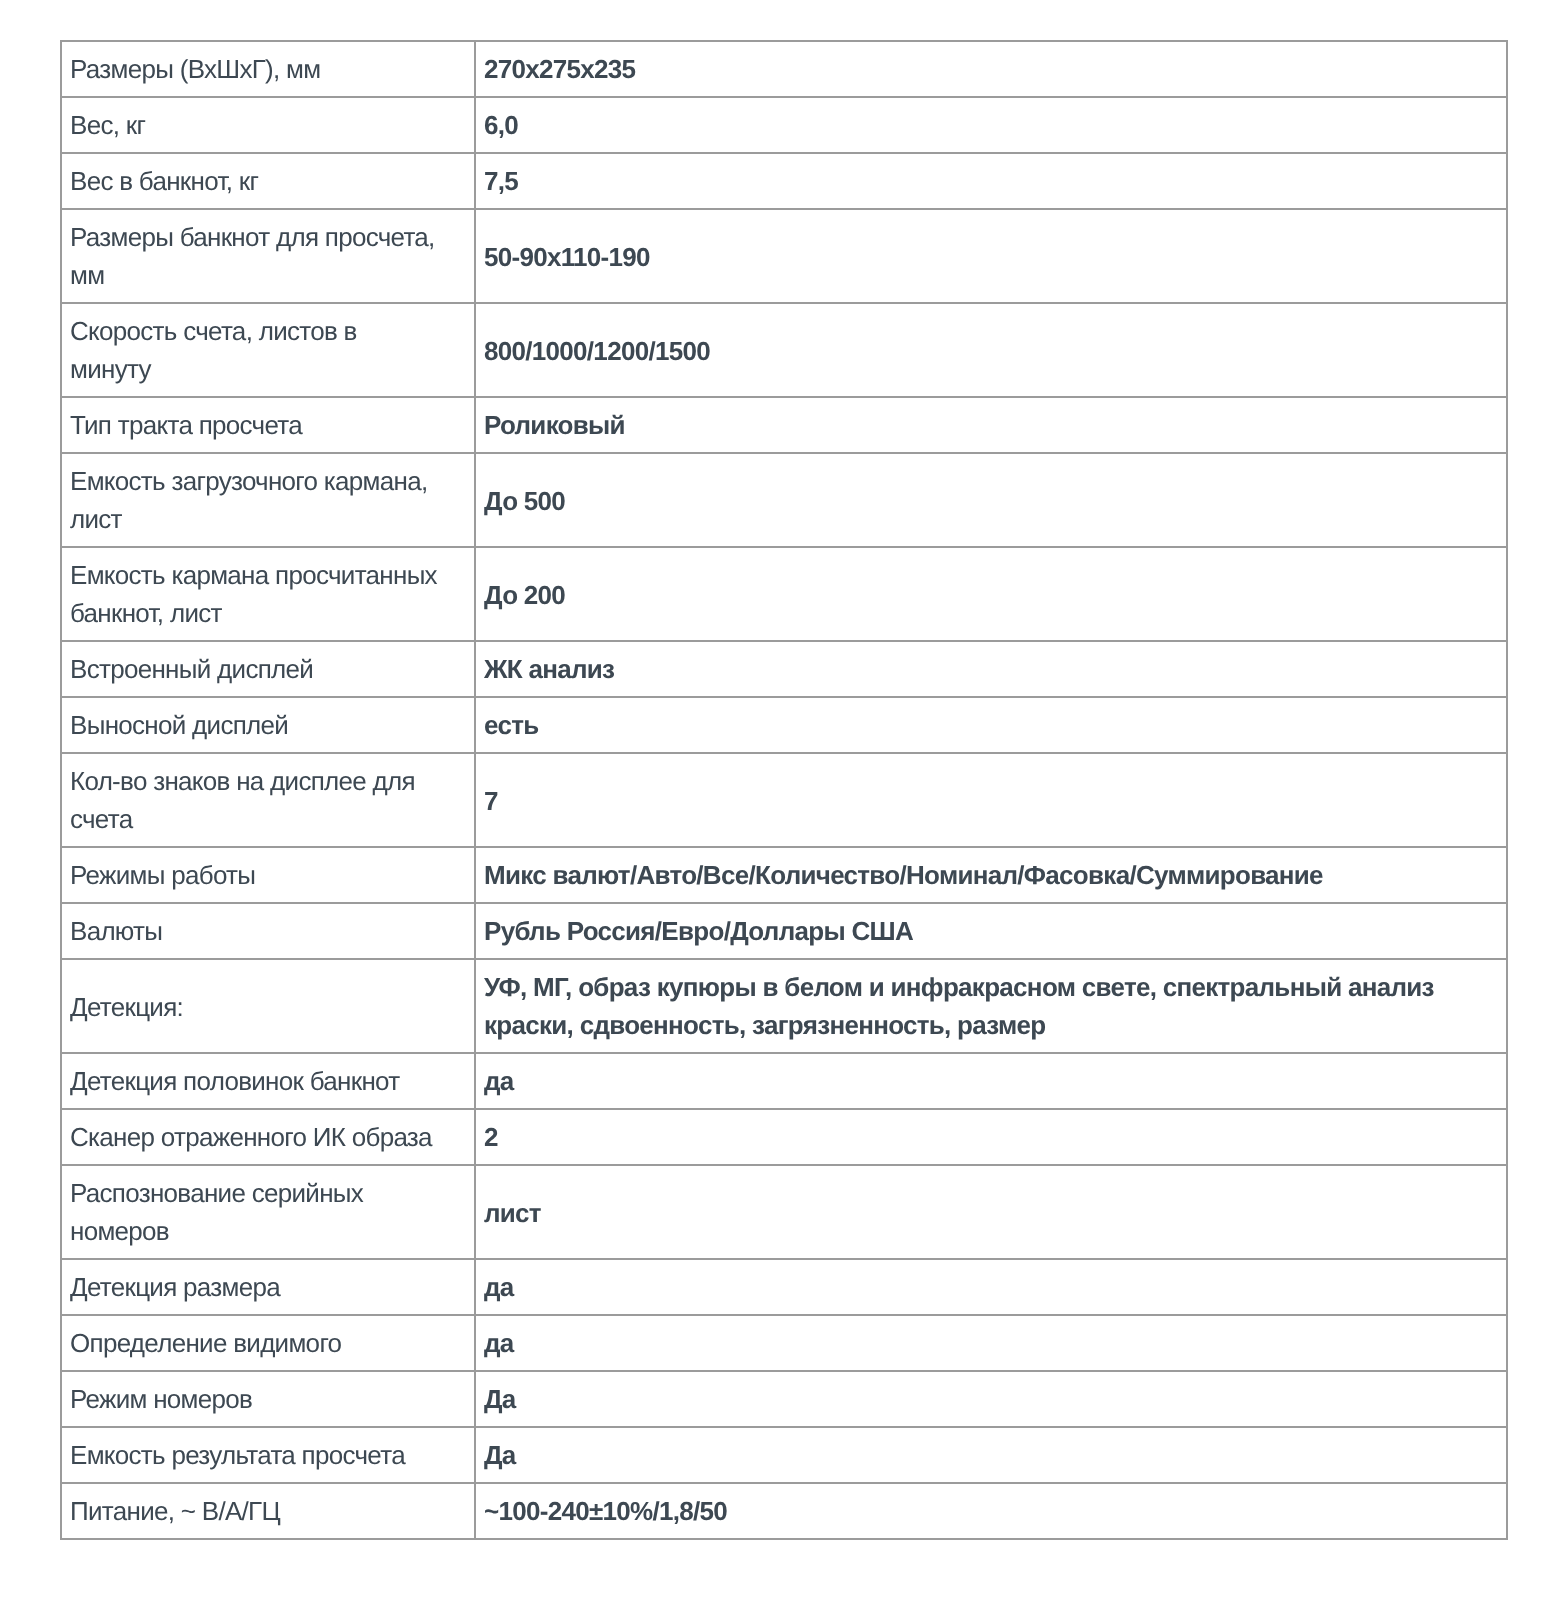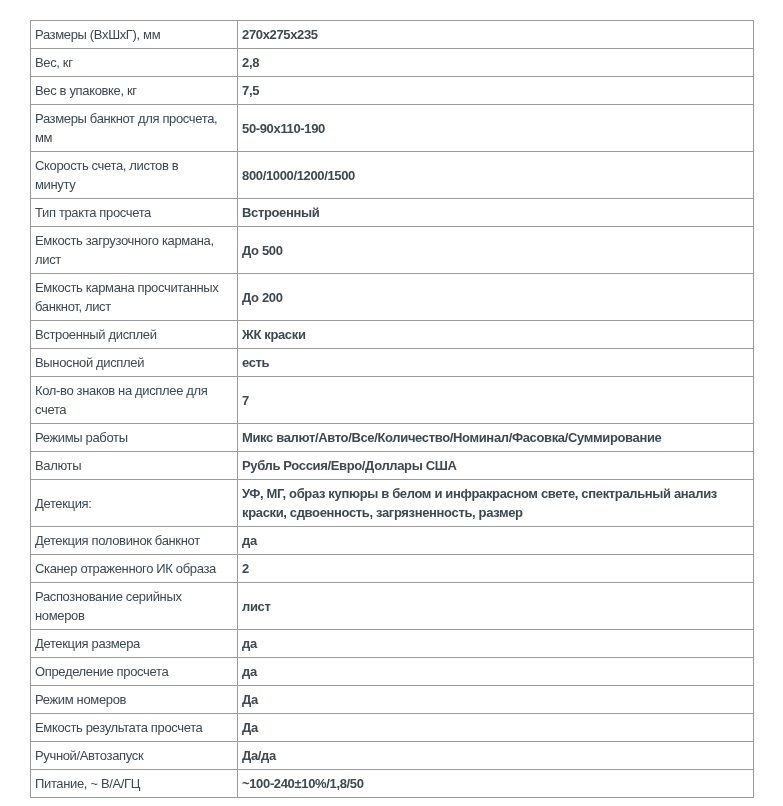--- a/index.html
+++ b/index.html
@@ -41,49 +41,49 @@
 
 <div class="page">
   <table class="spec-table">
     <tbody>
         <tr>
           <td class="label-cell">Размеры (ВхШхГ), мм</td>
           <td class="value-cell">270х275х235</td>
         </tr>
         <tr>
           <td class="label-cell">Вес, кг</td>
-          <td class="value-cell">2,8</td>
+          <td class="value-cell">6,0</td>
         </tr>
         <tr>
-          <td class="label-cell">Вес в упаковке, кг</td>
+          <td class="label-cell">Вес в банкнот, кг</td>
           <td class="value-cell">7,5</td>
         </tr>
         <tr>
           <td class="label-cell">Размеры банкнот для просчета, мм</td>
           <td class="value-cell">50-90х110-190</td>
         </tr>
         <tr>
           <td class="label-cell">Скорость счета, листов в минуту</td>
           <td class="value-cell">800/1000/1200/1500</td>
         </tr>
         <tr>
           <td class="label-cell">Тип тракта просчета</td>
-          <td class="value-cell">Встроенный</td>
+          <td class="value-cell">Роликовый</td>
         </tr>
         <tr>
           <td class="label-cell">Емкость загрузочного кармана, лист</td>
           <td class="value-cell">До 500</td>
         </tr>
         <tr>
           <td class="label-cell">Емкость кармана просчитанных банкнот, лист</td>
           <td class="value-cell">До 200</td>
         </tr>
         <tr>
           <td class="label-cell">Встроенный дисплей</td>
-          <td class="value-cell">ЖК краски</td>
+          <td class="value-cell">ЖК анализ</td>
         </tr>
         <tr>
           <td class="label-cell">Выносной дисплей</td>
           <td class="value-cell">есть</td>
         </tr>
         <tr>
           <td class="label-cell">Кол-во знаков на дисплее для счета</td>
           <td class="value-cell">7</td>
         </tr>
         <tr>
@@ -108,34 +108,30 @@
         </tr>
         <tr>
           <td class="label-cell">Распознование серийных номеров</td>
           <td class="value-cell">лист</td>
         </tr>
         <tr>
           <td class="label-cell">Детекция размера</td>
           <td class="value-cell">да</td>
         </tr>
         <tr>
-          <td class="label-cell">Определение просчета</td>
+          <td class="label-cell">Определение видимого</td>
           <td class="value-cell">да</td>
         </tr>
         <tr>
           <td class="label-cell">Режим номеров</td>
           <td class="value-cell">Да</td>
         </tr>
         <tr>
           <td class="label-cell">Емкость результата просчета</td>
           <td class="value-cell">Да</td>
         </tr>
         <tr>
-          <td class="label-cell">Ручной/Автозапуск</td>
-          <td class="value-cell">Да/да</td>
-        </tr>
-        <tr>
           <td class="label-cell">Питание, ~ В/А/ГЦ</td>
           <td class="value-cell">~100-240±10%/1,8/50</td>
         </tr>
       </tbody>
   </table>
 </div>
 
 </body></html>

